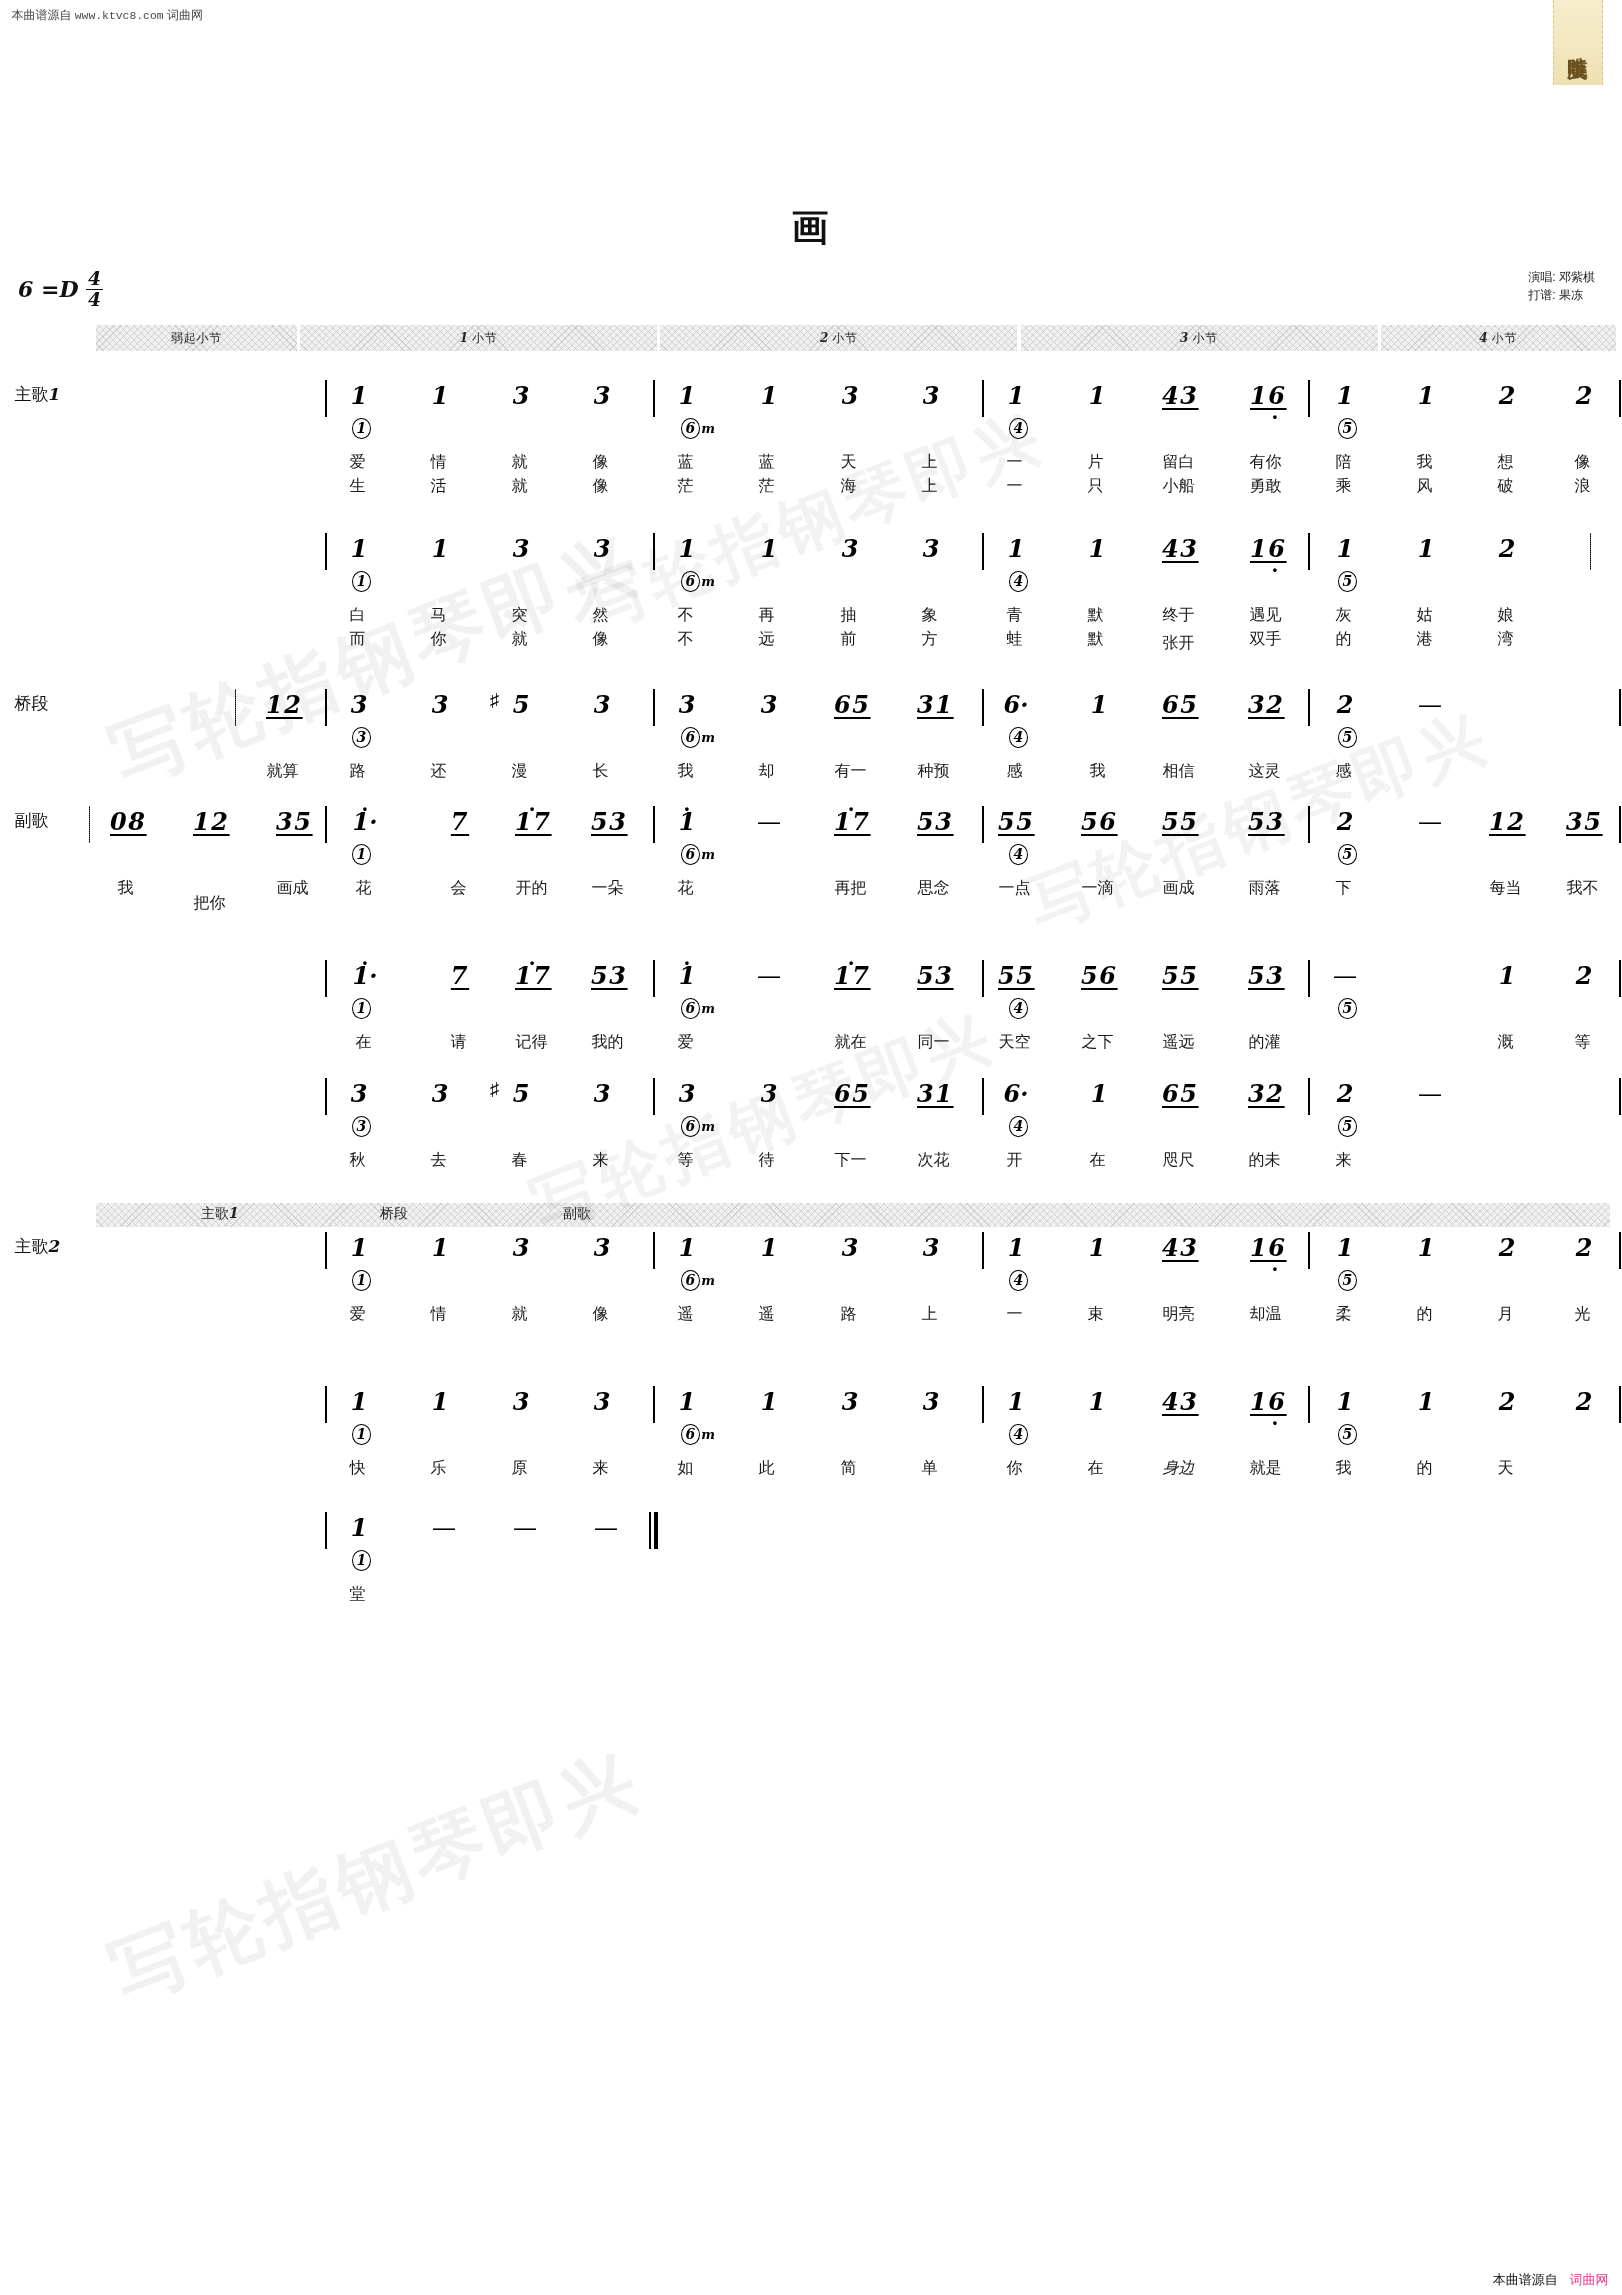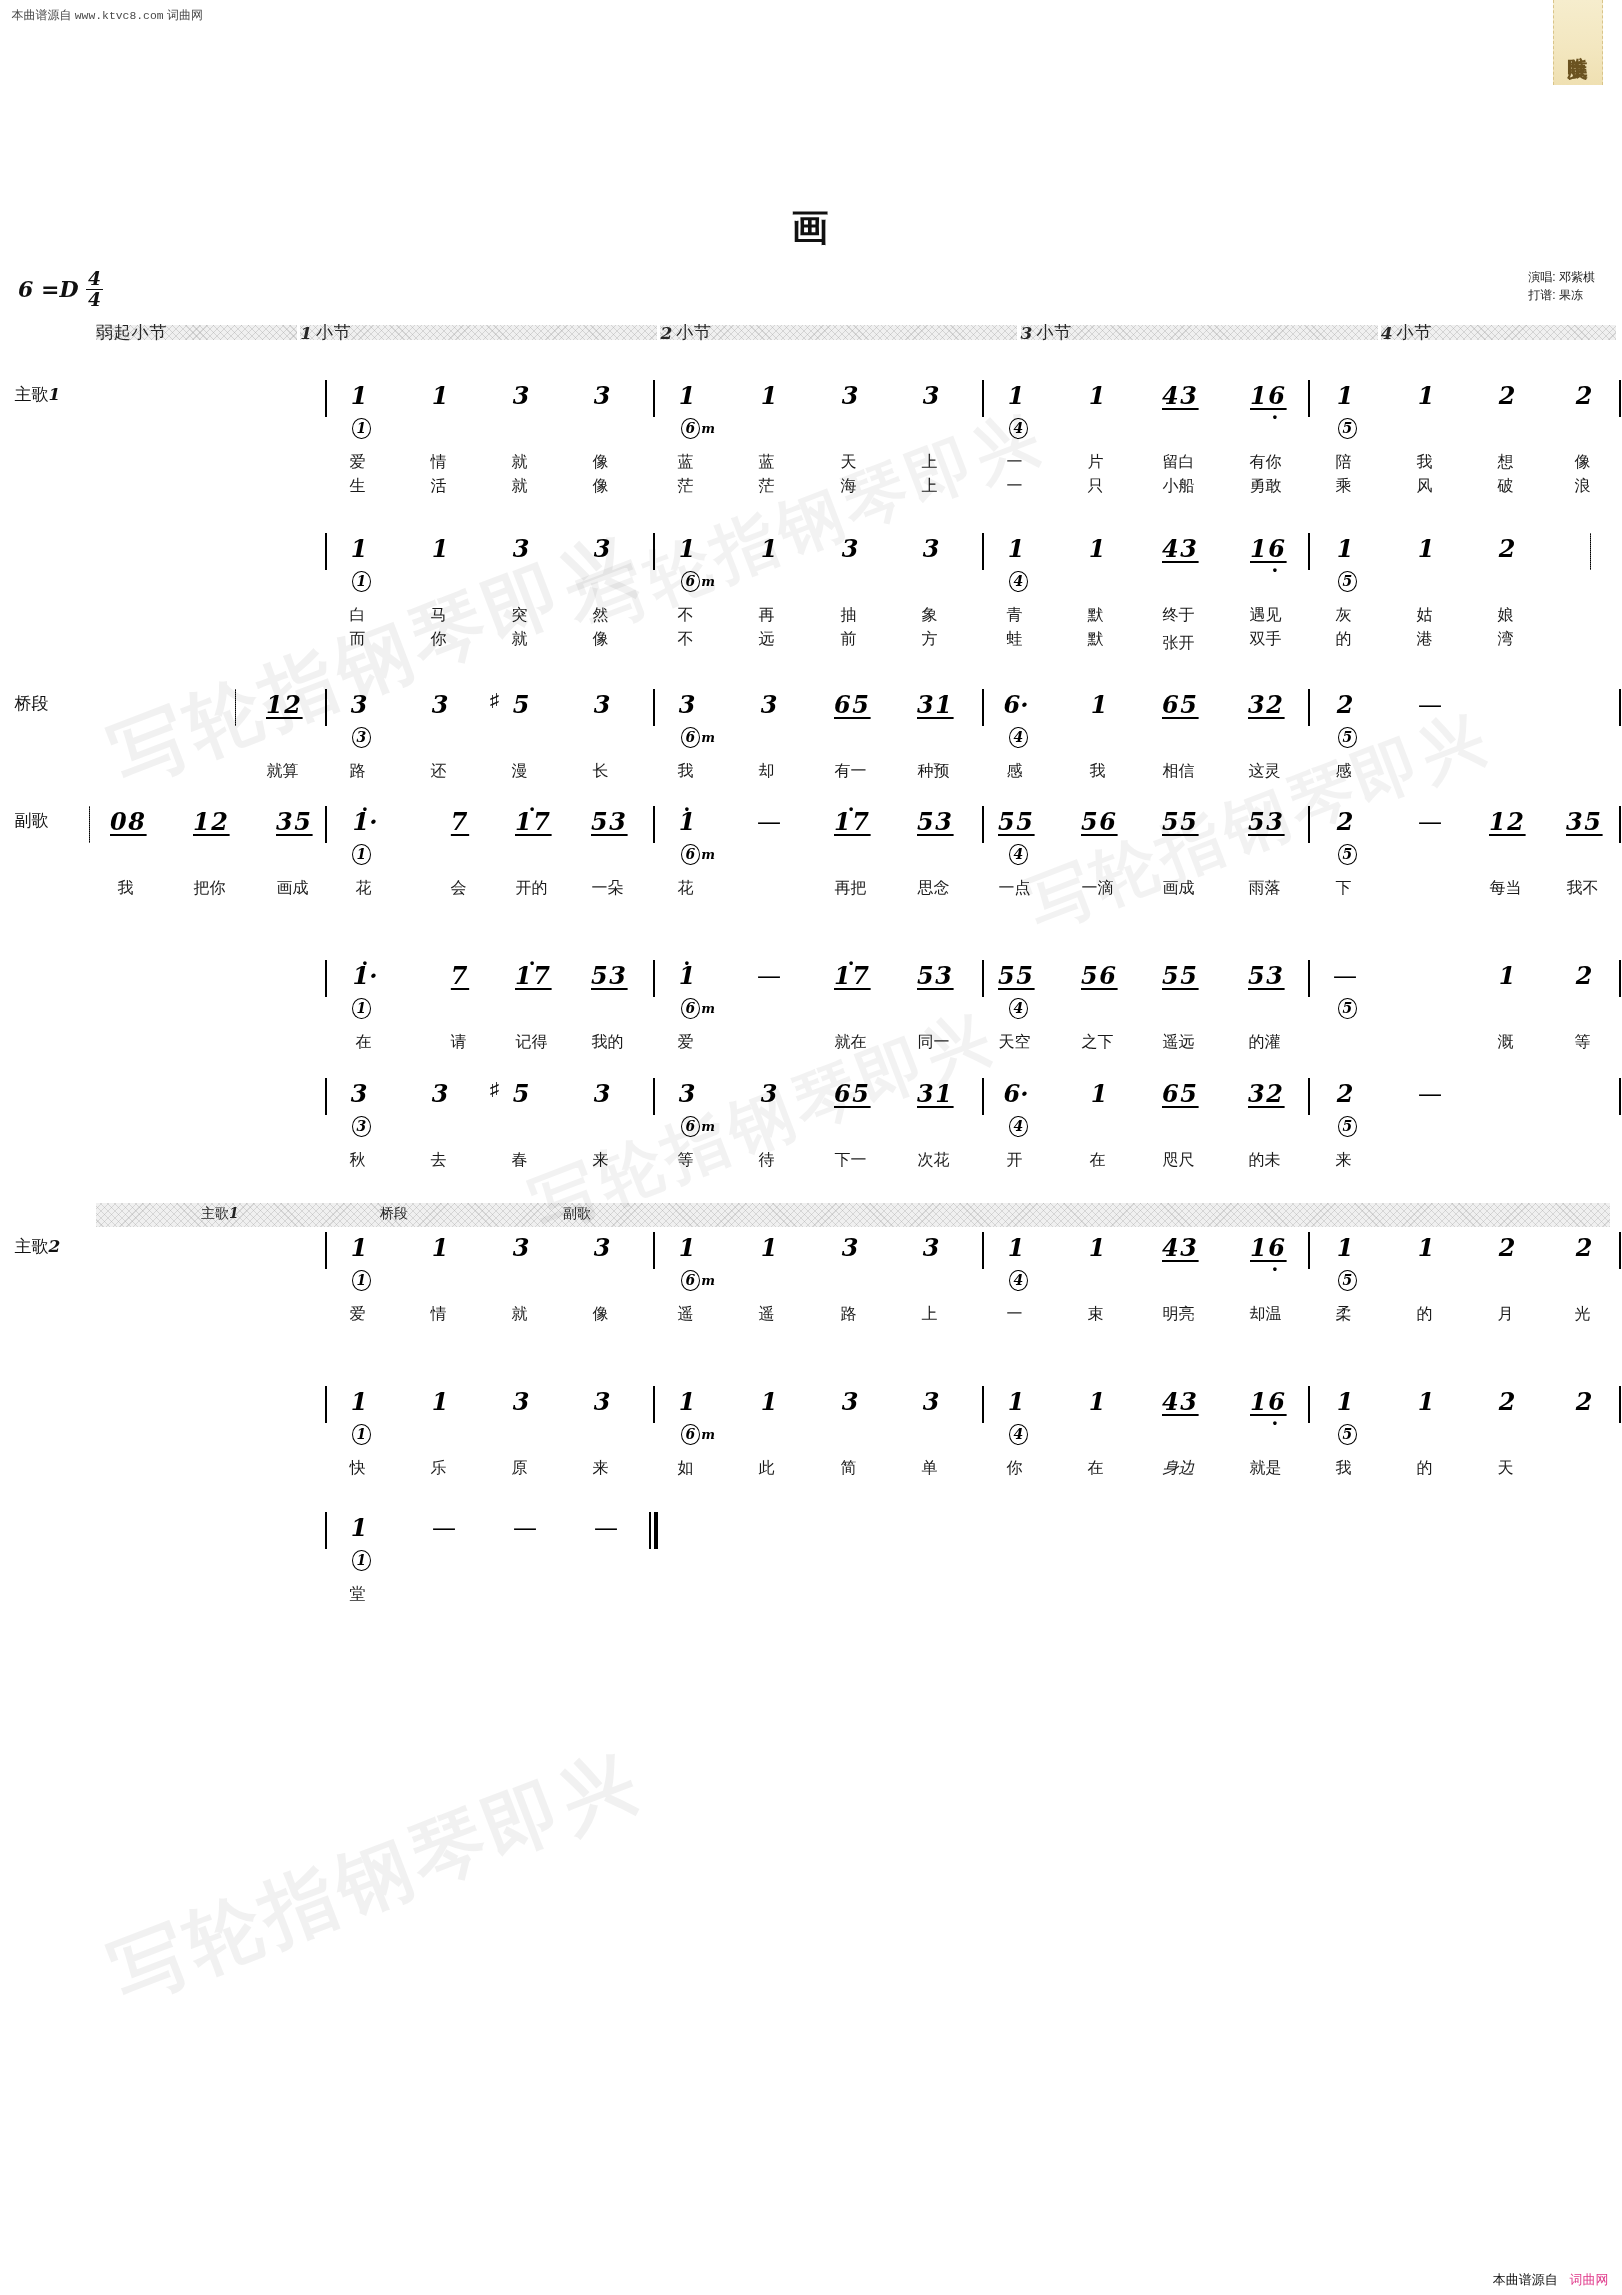--- a/index.html
+++ b/index.html
@@ -56,27 +56,27 @@
     font-size:12px; line-height:1.5; color:#222; text-align:left;
   }
 
   
   .meas-bar {
     position:absolute; left:96px; top:325px;
     width:1514px; height:28px;
     display:flex; gap:3.2px;
   }
   .meas-cell {
-    flex:0 0 auto; height:15px;
+    flex:0 0 auto; height:26px;
     background-color:#f0f0f0;
     background-image:
       repeating-linear-gradient(45deg,  rgba(160,160,160,.35) 0 0.8px, transparent 0.8px 4.9px),
       repeating-linear-gradient(-45deg, rgba(160,160,160,.35) 0 0.8px, transparent 0.8px 4.9px);
-    display:flex; align-items:center; 
-    font-size:17px; color:#262626; letter-spacing:0.8px;
+    display:flex; align-items:center; justify-content:center;
+    font-size:12px; color:#262626; letter-spacing:0.8px;
   }
   .meas-cell em { font-family:"DejaVu Serif","Liberation Serif",serif; font-style:italic; font-weight:700; padding-right:3.2px; }
 
   .sect-bar {
     position:absolute; left:96px; top:1203px;
     width:1514px; height:24px;
     background-color:#f0f0f0;
     background-image:
       repeating-linear-gradient(45deg,  rgba(160,160,160,.33) 0 0.8px, transparent 0.8px 4.9px),
       repeating-linear-gradient(-45deg, rgba(160,160,160,.33) 0 0.8px, transparent 0.8px 4.9px);
@@ -398,21 +398,21 @@
       <div class="note beam" style="left: 1248px; top: 11.4px; width: 36px;">53</div>
       <div class="note" style="left: 1327px; top: 11.4px; width: 36px;">2</div>
       <div class="note dash" style="left: 1412px; top: 11.4px; width: 36px;">—</div>
       <div class="note beam" style="left: 1489px; top: 11.4px; width: 36px;">12</div>
       <div class="note beam" style="left: 1566px; top: 11.4px; width: 36px;">35</div>
       <div class="chord" style="left: 352px; top: 44px;"><span class="circ">1</span></div>
       <div class="chord" style="left: 681px; top: 44px;"><span class="circ">6</span><span class="sfx">m</span></div>
       <div class="chord" style="left: 1009px; top: 44px;"><span class="circ">4</span></div>
       <div class="chord" style="left: 1338px; top: 44px;"><span class="circ">5</span></div>
       <div class="lyric" style="left: 101px; top: 77px; width: 49px;">我</div>
-      <div class="lyric" style="left: 185px; top: 77px; width: 49px;">把你</div>
+      <div class="lyric" style="left: 185px; top: 92px; width: 49px;">把你</div>
       <div class="lyric" style="left: 268px; top: 77px; width: 49px;">画成</div>
       <div class="lyric" style="left: 339px; top: 77px; width: 49px;">花</div>
       <div class="lyric" style="left: 434px; top: 77px; width: 49px;">会</div>
       <div class="lyric" style="left: 507px; top: 77px; width: 49px;">开的</div>
       <div class="lyric" style="left: 583px; top: 77px; width: 49px;">一朵</div>
       <div class="lyric" style="left: 661px; top: 77px; width: 49px;">花</div>
       <div class="lyric" style="left: 826px; top: 77px; width: 49px;">再把</div>
       <div class="lyric" style="left: 909px; top: 77px; width: 49px;">思念</div>
       <div class="lyric" style="left: 990px; top: 77px; width: 49px;">一点</div>
       <div class="lyric" style="left: 1073px; top: 77px; width: 49px;">一滴</div>

